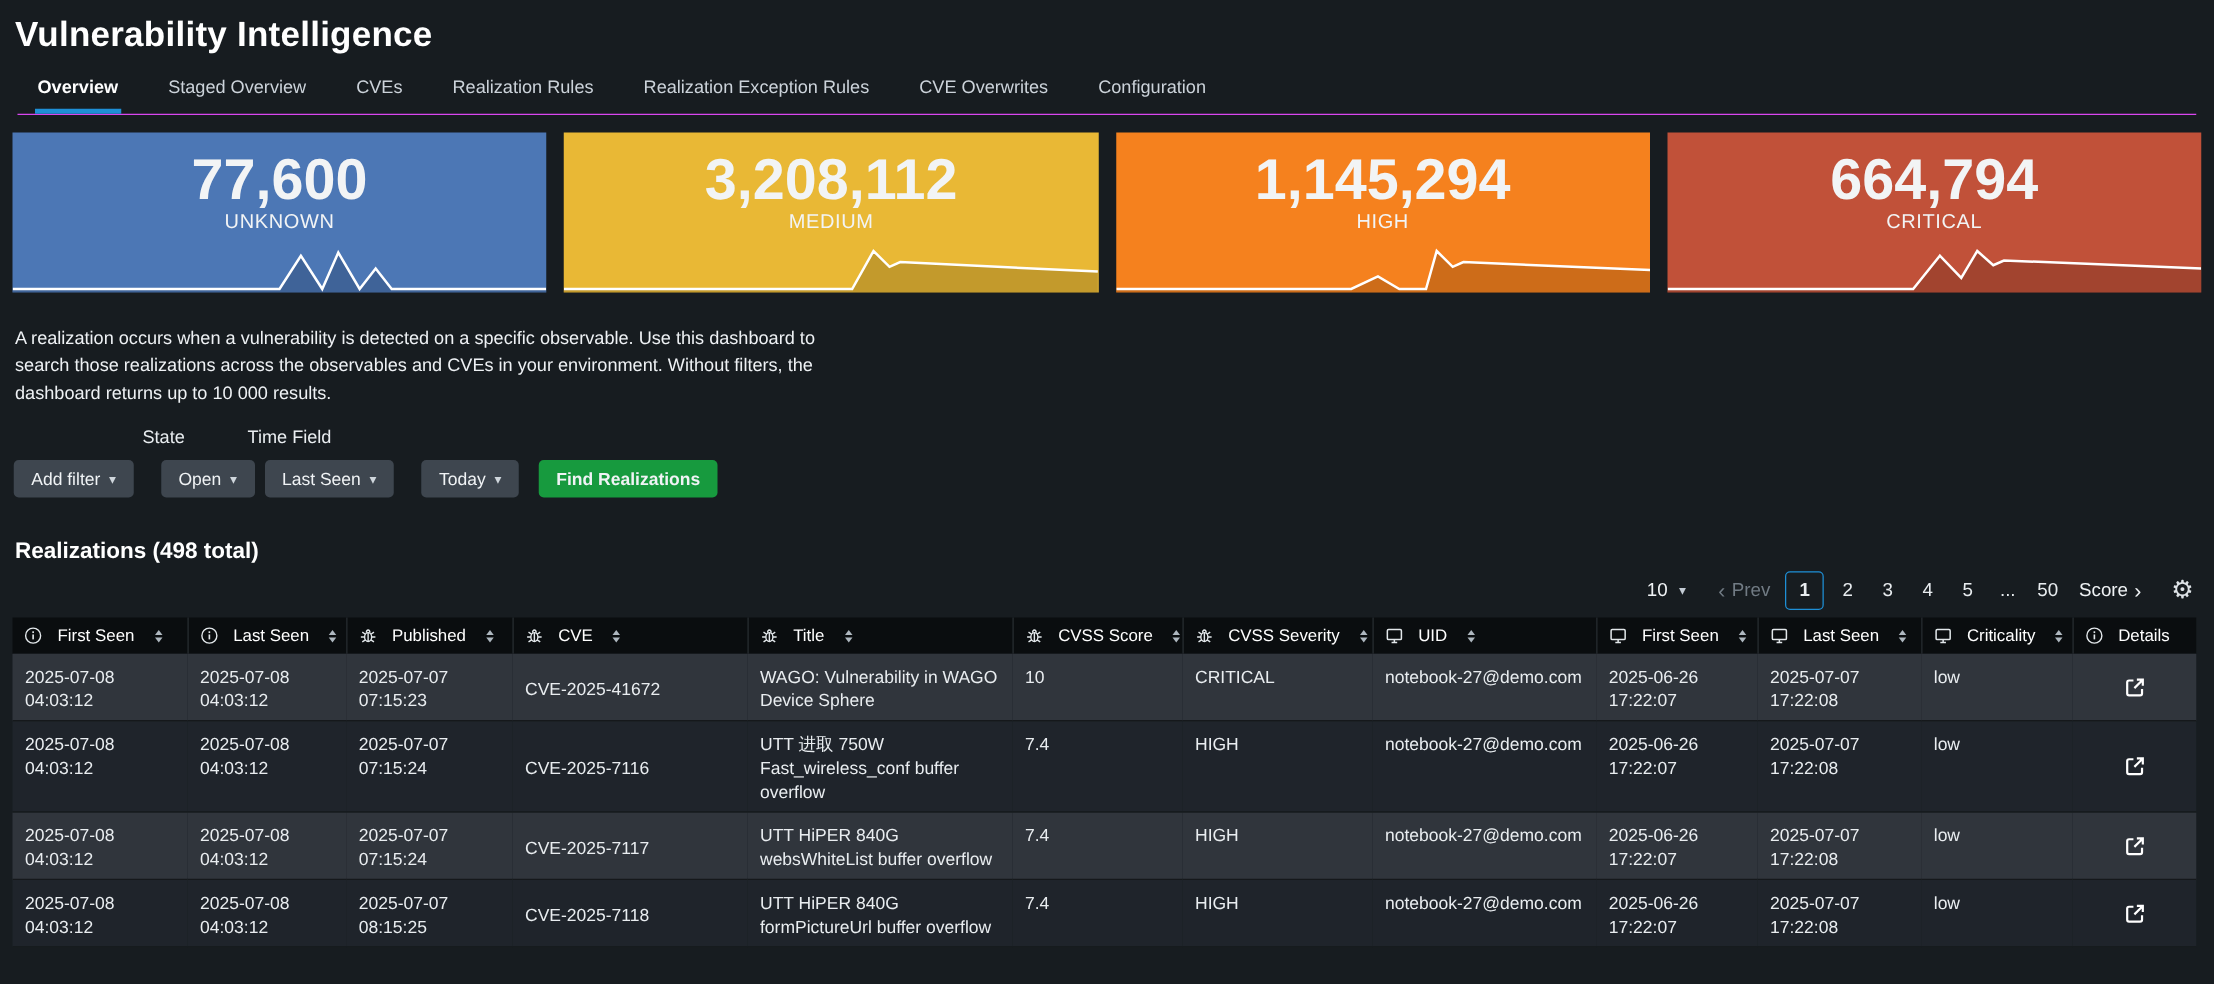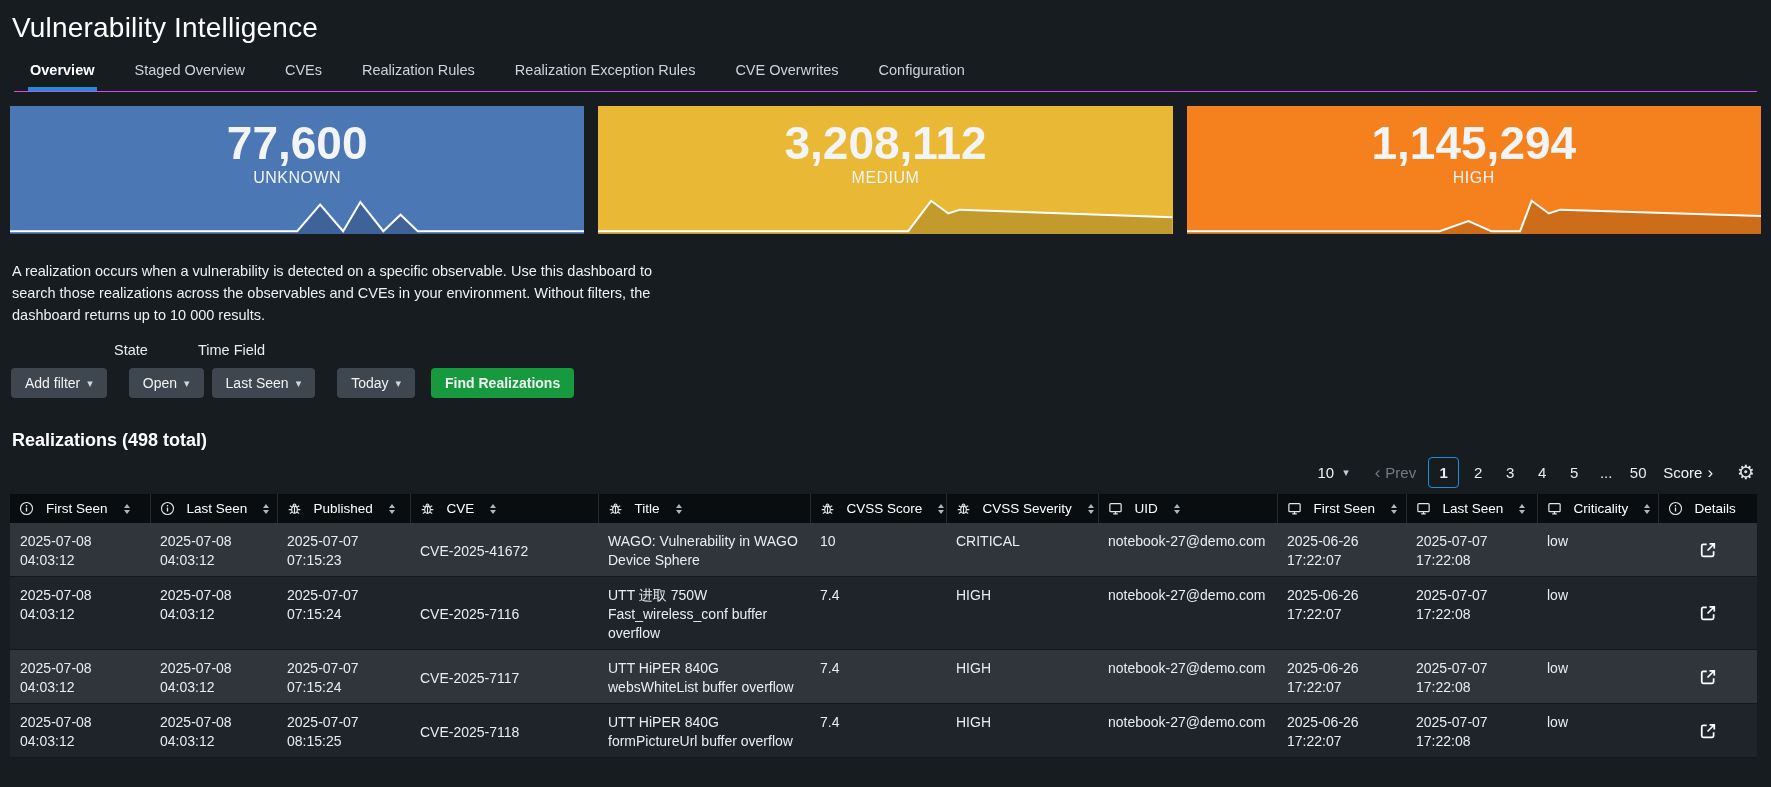--- a/index.html
+++ b/index.html
@@ -5,21 +5,21 @@
   * { box-sizing: border-box; margin: 0; padding: 0; }
   html,body { width:1771px; height:787px; overflow:hidden; }
   body {
     background:#171c20;
     color:#e9edf0;
     font-family:"Liberation Sans","DejaVu Sans",sans-serif;
     font-size:14px;
   }
 
   
-  .page-title { font-size:28px; font-weight:normal; color:#ffffff; margin:12px 0 0 12px; letter-spacing:.2px; }
+  .page-title { font-size:28px; font-weight:bold; color:#ffffff; margin:12px 0 0 12px; letter-spacing:.2px; }
 
   .tabbar { margin:12px 14px 0 14px; border-bottom:1px solid #d946ef; padding-left:14px; display:flex; }
   .tab { margin-right:36px; padding:6px 2px 13px 2px; font-size:14.5px; color:#ccd3da; cursor:pointer; }
   .tab.active { color:#ffffff; font-weight:bold; padding-bottom:9px; border-bottom:4px solid #1e8fd6; }
 
   
   .cards { display:flex; gap:14px; margin:14px 10px 0 10px; }
   .card { flex:1 1 0; height:128px; position:relative; overflow:hidden; }
   .card-num { text-align:center; font-size:46px; font-weight:bold; color:#f2f4f5; margin-top:13px; line-height:1.05; }
   .card-label { text-align:center; font-size:16px; color:#f2f4f5; margin-top:2px; letter-spacing:.5px; }
@@ -109,20 +109,28 @@
         <polygon points="0,27 54,27 58,3 61,13 63,10 100,16 100,30 0,30"></polygon>
         <polyline points="0,27 54,27 58,3 61,13 63,10 100,16"></polyline>
       </svg>
   </div>
   <div class="card" style="background-color: rgb(245, 129, 30);">
     <div class="card-num">1,145,294</div>
     <div class="card-label">HIGH</div>
     <svg class="spark" viewBox="0 0 100 30" preserveAspectRatio="none">
         <polygon points="0,27 44,27 49,19 53,27 58,27 60,3 63,13 65,10 100,15 100,30 0,30"></polygon>
         <polyline points="0,27 44,27 49,19 53,27 58,27 60,3 63,13 65,10 100,15"></polyline>
+      </svg>
+  </div>
+  <div class="card" style="background-color: rgb(193, 81, 57);">
+    <div class="card-num">664,794</div>
+    <div class="card-label">CRITICAL</div>
+    <svg class="spark" viewBox="0 0 100 30" preserveAspectRatio="none">
+        <polygon points="0,27 46,27 51,6 55,20 58,3 61,12 63,9 100,14 100,30 0,30"></polygon>
+        <polyline points="0,27 46,27 51,6 55,20 58,3 61,12 63,9 100,14"></polyline>
       </svg>
   </div>
 </section>
 
 <p class="desc">A realization occurs when a vulnerability is detected on a specific observable. Use this dashboard to search those realizations across the observables and CVEs in your environment. Without filters, the dashboard returns up to 10 000 results.</p>
 
 <div class="filters">
   <span class="filter-label state">State</span>
   <span class="filter-label timefield">Time Field</span>
   <div class="filter-buttons">

